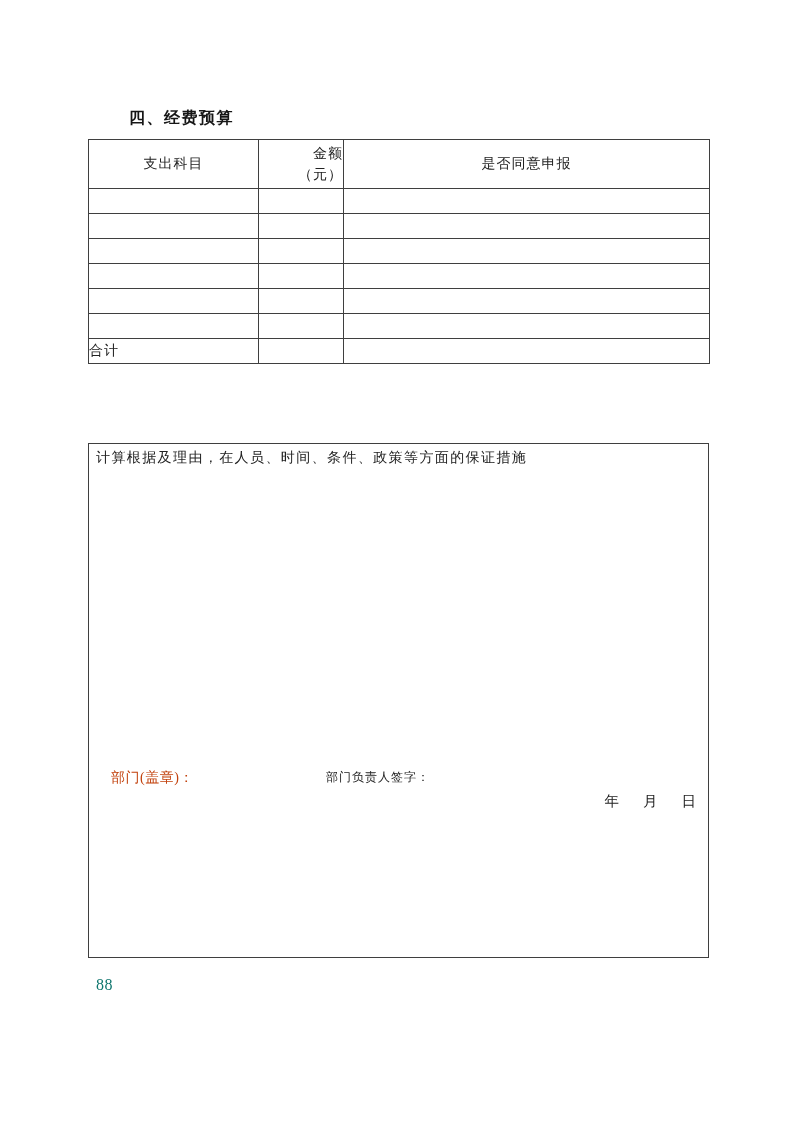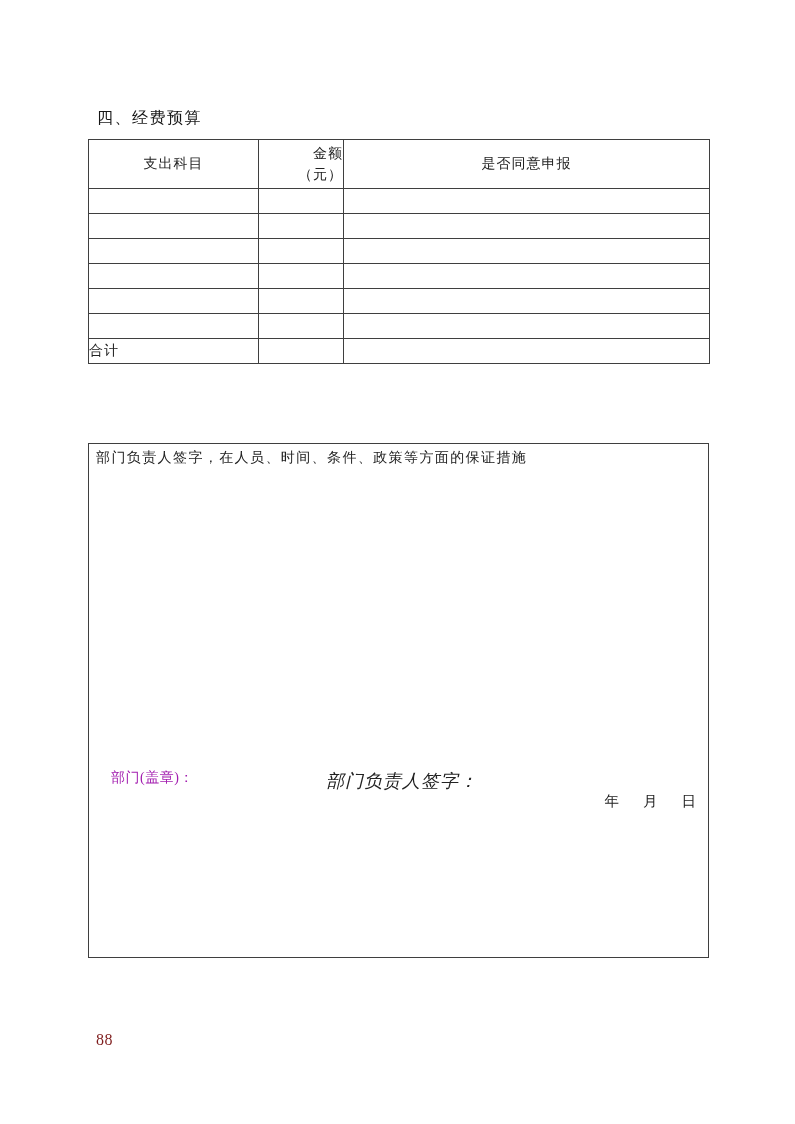--- a/index.html
+++ b/index.html
@@ -9,24 +9,25 @@
     font-family: "Liberation Serif", "DejaVu Serif", serif;
     color: #1f1f1f;
     position: relative;
     overflow: hidden;
   }
   .page { position: relative; width: 795px; height: 1124px; background: #ffffff; }
 
   .sec-title {
     position: absolute;
     font-size: 16px;
-    font-weight: normal;
+    font-weight: bold;
     letter-spacing: 1.5px;
     color: #161616;
     white-space: nowrap;
+    margin-left: 32px;
   }
   .title-budget  { left: 97px; top: 108px; }
   .title-opinion { left: 97px; top: 411px; }
 
   table.budget {
     position: absolute;
     left: 88px; top: 139px;
     width: 621px;
     border-collapse: collapse;
     table-layout: fixed;
@@ -56,43 +57,42 @@
     position: absolute;
     left: 7px; top: 5px;
     font-size: 14px;
     letter-spacing: 1.4px;
     color: #222222;
     white-space: nowrap;
   }
   .sig-seal-label {
     position: absolute;
     left: 22px; top: 325px;
-    font-size: 14px; letter-spacing: 0.5px; color: #a21caf;
+    font-size: 14px; letter-spacing: 0.5px; color: #c2410c;
     white-space: nowrap;
   }
   .sig-head-label {
     position: absolute;
     left: 237px; top: 325px;
-    font-size: 18px; letter-spacing: 1px; color: #222222;
+    font-size: 12px; letter-spacing: 1px; color: #222222;
     white-space: nowrap;
-    font-style: italic;
   }
   .date-row {
     position: absolute;
     top: 348px; right: 12px;
     display: flex;
     gap: 24px;
     font-size: 14.5px;
     color: #222222;
   }
   .page-number {
     position: absolute;
-    left: 96px; top: 1031px;
+    left: 96px; top: 976px;
     font-size: 16px;
-    color: #7f1d1d;
+    color: #0f766e;
     letter-spacing: 0.5px;
   }
 </style>
 </head>
 <body>
 
 <main class="page">
 
   <h2 class="sec-title title-budget">四、经费预算</h2>
 
@@ -146,21 +146,21 @@
       <tr>
         <td class="total-label-cell">合计</td>
         <td></td>
         <td></td>
       </tr>
     </tbody>
   </table>
 
 
   <div class="opinion-box">
-    <div class="opinion-prompt">部门负责人签字，在人员、时间、条件、政策等方面的保证措施</div>
+    <div class="opinion-prompt">计算根据及理由，在人员、时间、条件、政策等方面的保证措施</div>
 
     <span class="sig-seal-label">部门(盖章)：</span>
 
     <span class="sig-head-label">部门负责人签字：</span>
 
     <div class="date-row">
       <span>年</span>
       <span>月</span>
       <span>日</span>
     </div>

